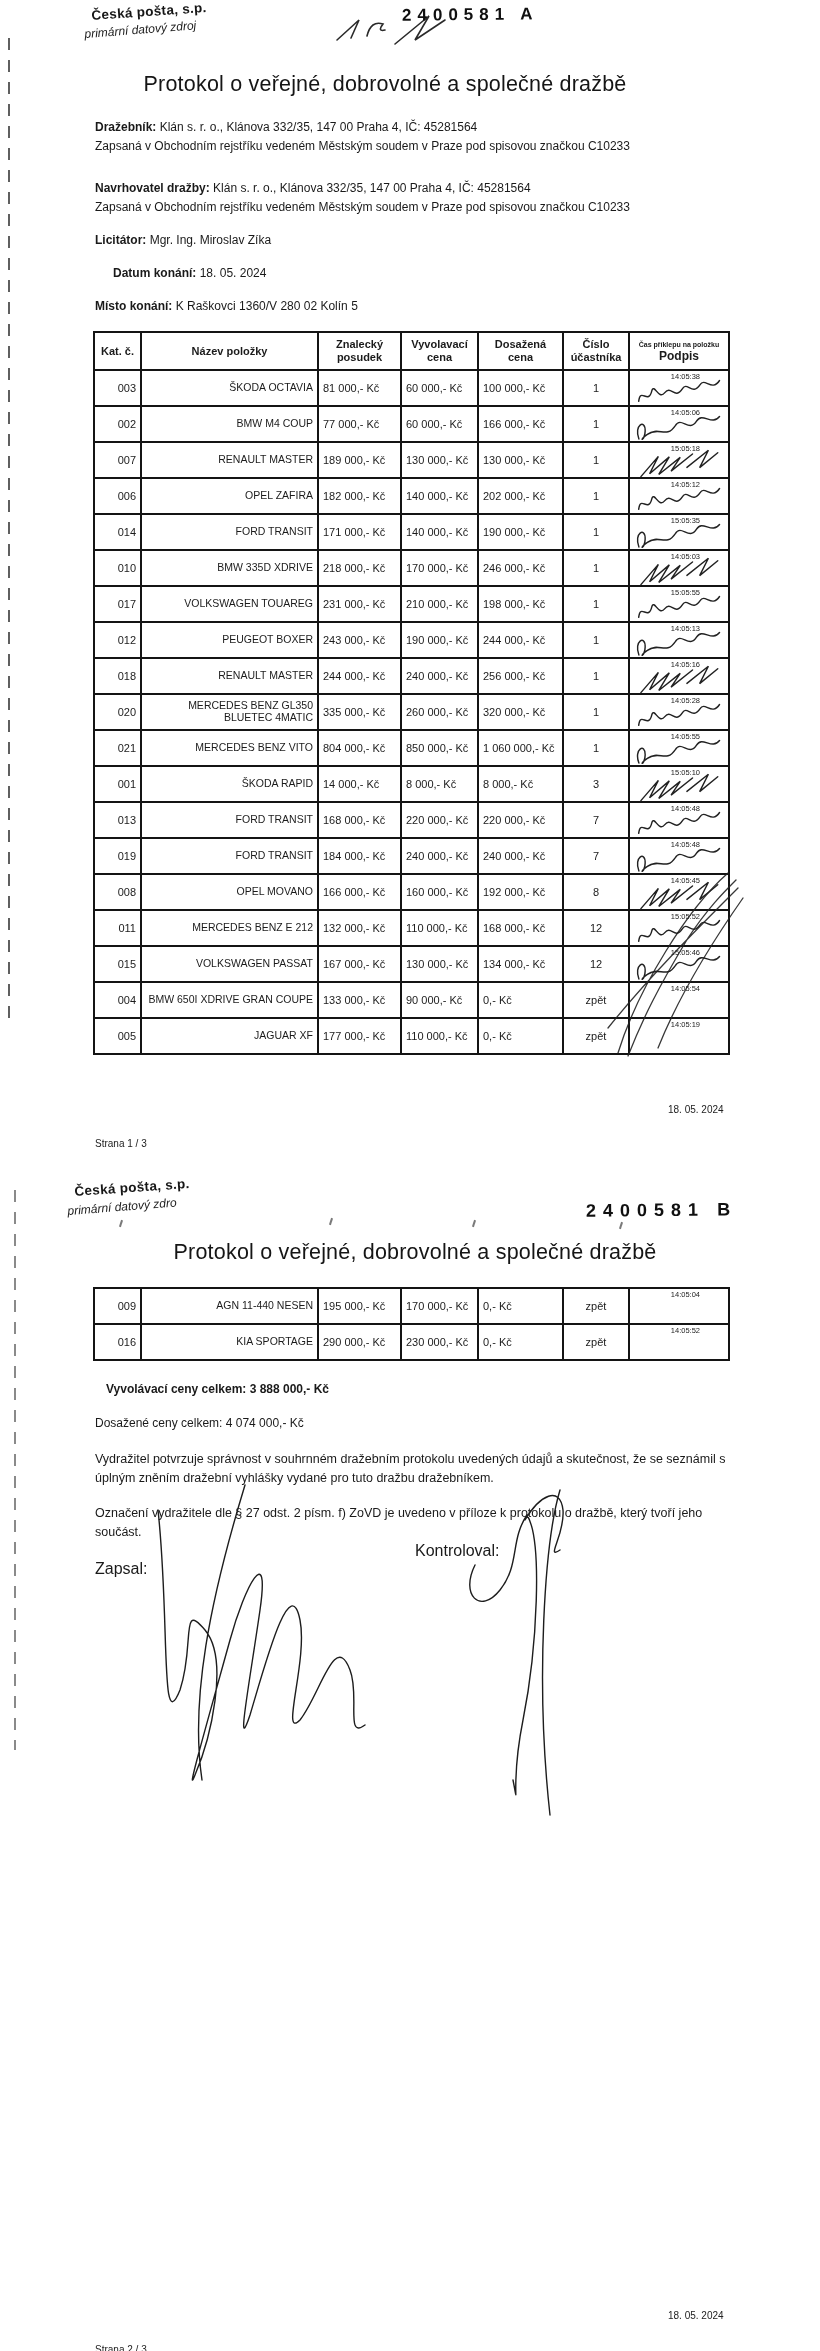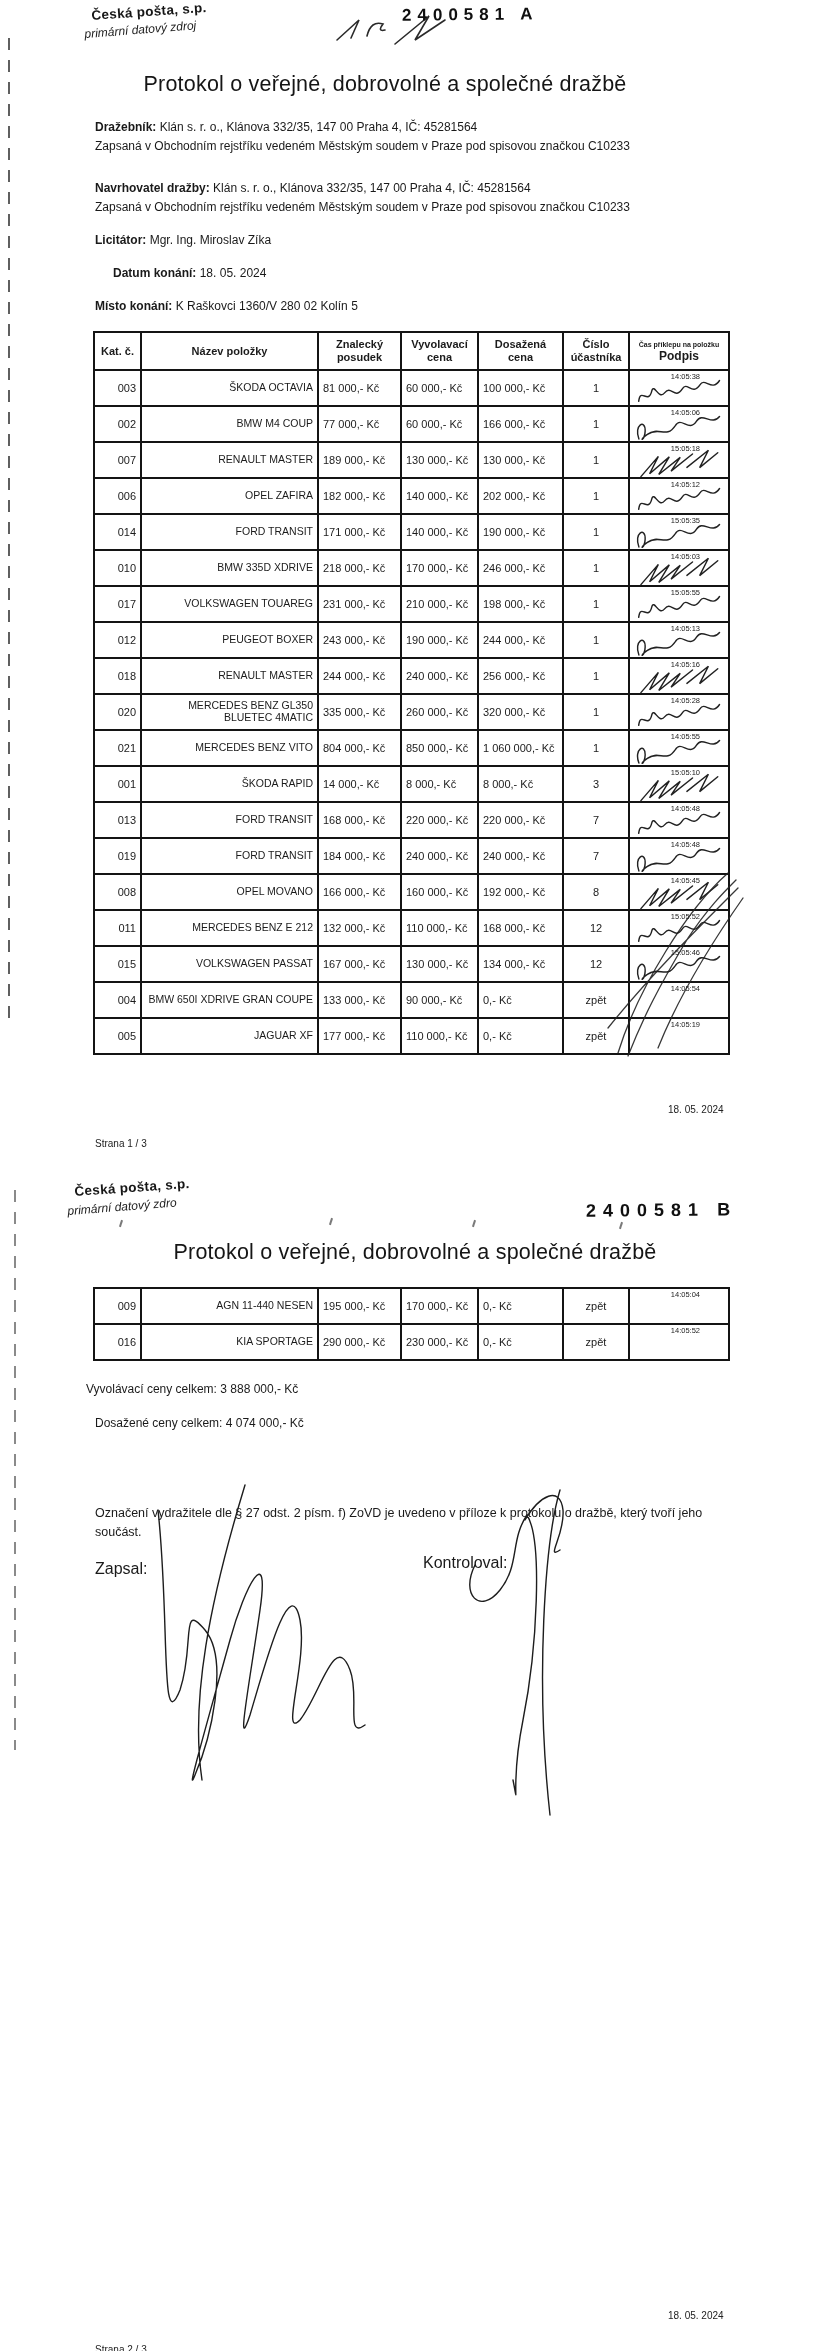--- a/index.html
+++ b/index.html
@@ -414,27 +414,28 @@
           <td class="c-money">230 000,- Kč</td>
           <td class="c-money">0,- Kč</td>
           <td class="c-ucastnik">zpět</td>
           <td class="c-sig">
             <span class="sig-time">14:05:52</span>
           </td>
         </tr>
       </tbody>
   </table>
 
-  <div class="info-line" style="left:86px;top:222px;">Vyvolávací ceny celkem: 3 888 000,- Kč</div>
+  <div class="info-line" style="left:106px;top:222px;font-weight:bold;">Vyvolávací ceny celkem: 3 888 000,- Kč</div>
   <div class="info-line" style="left:95px;top:256px;">Dosažené ceny celkem: 4 074 000,- Kč</div>
 
+  <div class="para" style="left:95px;top:290px;">Vydražitel potvrzuje správnost v souhrnném dražebním protokolu uvedených údajů a skutečnost, že se seznámil s úplným zněním dražební vyhlášky vydané pro tuto dražbu dražebníkem.</div>
   <div class="para" style="left:95px;top:344px;">Označení vydražitele dle § 27 odst. 2 písm. f) ZoVD je uvedeno v příloze k protokolu o dražbě, který tvoří jeho součást.</div>
 
   <div class="sign-label" style="left:95px;top:400px;">Zapsal:</div>
-  <div class="sign-label" style="left:415px;top:394px;margin-left:8px;">Kontroloval:</div>
+  <div class="sign-label" style="left:415px;top:382px;">Kontroloval:</div>
 
   <svg class="overlay-sig" style="left:150px;top:320px;" width="250" height="330" viewBox="0 0 250 330">
     <path d="M95,5 C60,120 40,220 52,300 M8,30 C20,140 10,260 30,210 C45,165 30,120 55,150 C80,180 60,260 45,295 C35,320 55,250 80,160 C95,105 120,60 110,130 C100,200 85,280 100,235 C115,185 140,90 150,140 C158,180 130,260 150,240 C170,215 185,150 200,190 C210,215 195,260 215,245" fill="none" stroke="#1d1d1d" stroke-width="1.4" stroke-linecap="round"></path>
   </svg>
 
   <svg class="overlay-sig" style="left:465px;top:320px;" width="130" height="345" viewBox="0 0 130 345">
     <path d="M10,85 C-5,115 15,135 35,110 C55,85 45,60 62,35 C78,60 72,170 58,240 C45,305 55,335 48,300 M95,10 C80,60 70,200 85,335 M60,40 C75,15 95,5 98,30 C100,55 80,80 95,70" fill="none" stroke="#1d1d1d" stroke-width="1.4" stroke-linecap="round"></path>
   </svg>
 
   <div class="footer-left" style="left:95px;top:1152px;">Strana 2 / 3</div>

